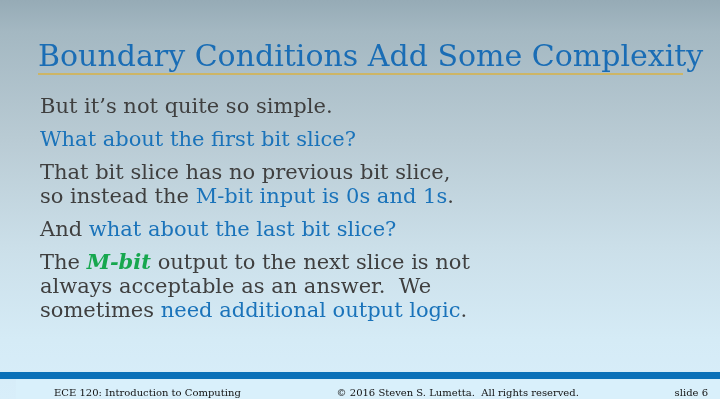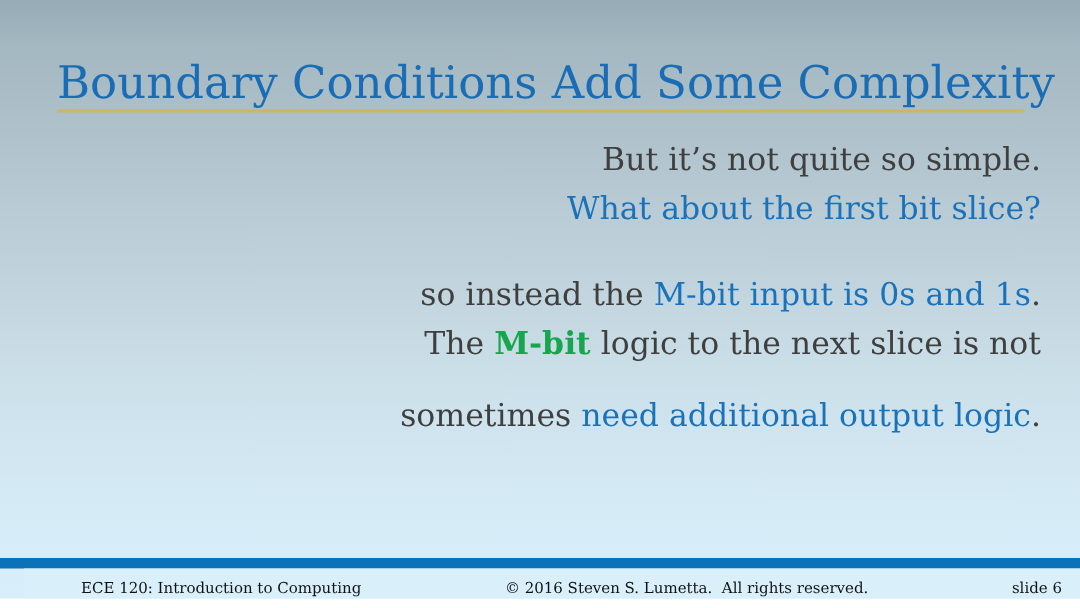--- a/index.html
+++ b/index.html
@@ -30,35 +30,34 @@
   .rule {
     position: absolute;
     left: 38px;
     top: 73px;
     width: 645px;
     height: 2px;
     background: #cdb566;
   }
   .body {
     position: absolute;
-    left: 54px;
+    left: 40px;
     top: 94px;
     width: 640px;
-    text-align: right;
   }
   .body p {
     margin: 0 0 9px 0;
     font-size: 21px;
     line-height: 24px;
     color: #3f3f3f;
     white-space: pre-wrap;
   }
   .seg-normal { color: #3f3f3f; }
   .seg-blue   { color: #1a73ba; font-weight: normal; }
-  .seg-green  { color: #16a74e; font-weight: bold; }
+  .seg-green  { color: #16a74e; font-weight: bold; font-style: italic; }
   .footer-bar {
     position: absolute;
     left: 0;
     top: 372px;
     width: 720px;
     height: 7px;
     background: #0b71b8;
   }
   .footer {
     position: absolute;
@@ -85,24 +84,25 @@
   <div class="title">Boundary Conditions Add Some Complexity</div>
 
   <div class="rule"></div>
 
   <div class="body">
 
     <p><span class="seg-normal">But it’s not quite so simple.</span></p>
 
     <p><span class="seg-blue">What about the first bit slice?</span></p>
 
-    <p><br><span class="seg-normal">so instead the </span><span class="seg-blue">M-bit input is 0s and 1s</span><span class="seg-normal">.</span></p>
+    <p><span class="seg-normal">That bit slice has no previous bit slice,</span><br><span class="seg-normal">so instead the </span><span class="seg-blue">M-bit input is 0s and 1s</span><span class="seg-normal">.</span></p>
 
+    <p><span class="seg-normal">And </span><span class="seg-blue">what about the last bit slice?</span></p>
 
-    <p><span class="seg-normal">The </span><span class="seg-green">M-bit</span><span class="seg-normal"> logic to the next slice is not</span><br><br><span class="seg-normal">sometimes </span><span class="seg-blue">need additional output logic</span><span class="seg-normal">.</span></p>
+    <p><span class="seg-normal">The </span><span class="seg-green">M-bit</span><span class="seg-normal"> output to the next slice is not</span><br><span class="seg-normal">always acceptable as an answer.  We</span><br><span class="seg-normal">sometimes </span><span class="seg-blue">need additional output logic</span><span class="seg-normal">.</span></p>
   </div>
 
   <div class="footer-bar"></div>
 
   <div class="footer">
     <span>ECE 120: Introduction to Computing</span>
     <span>© 2016 Steven S. Lumetta.  All rights reserved.</span>
     <span>slide 6</span>
   </div>
 

